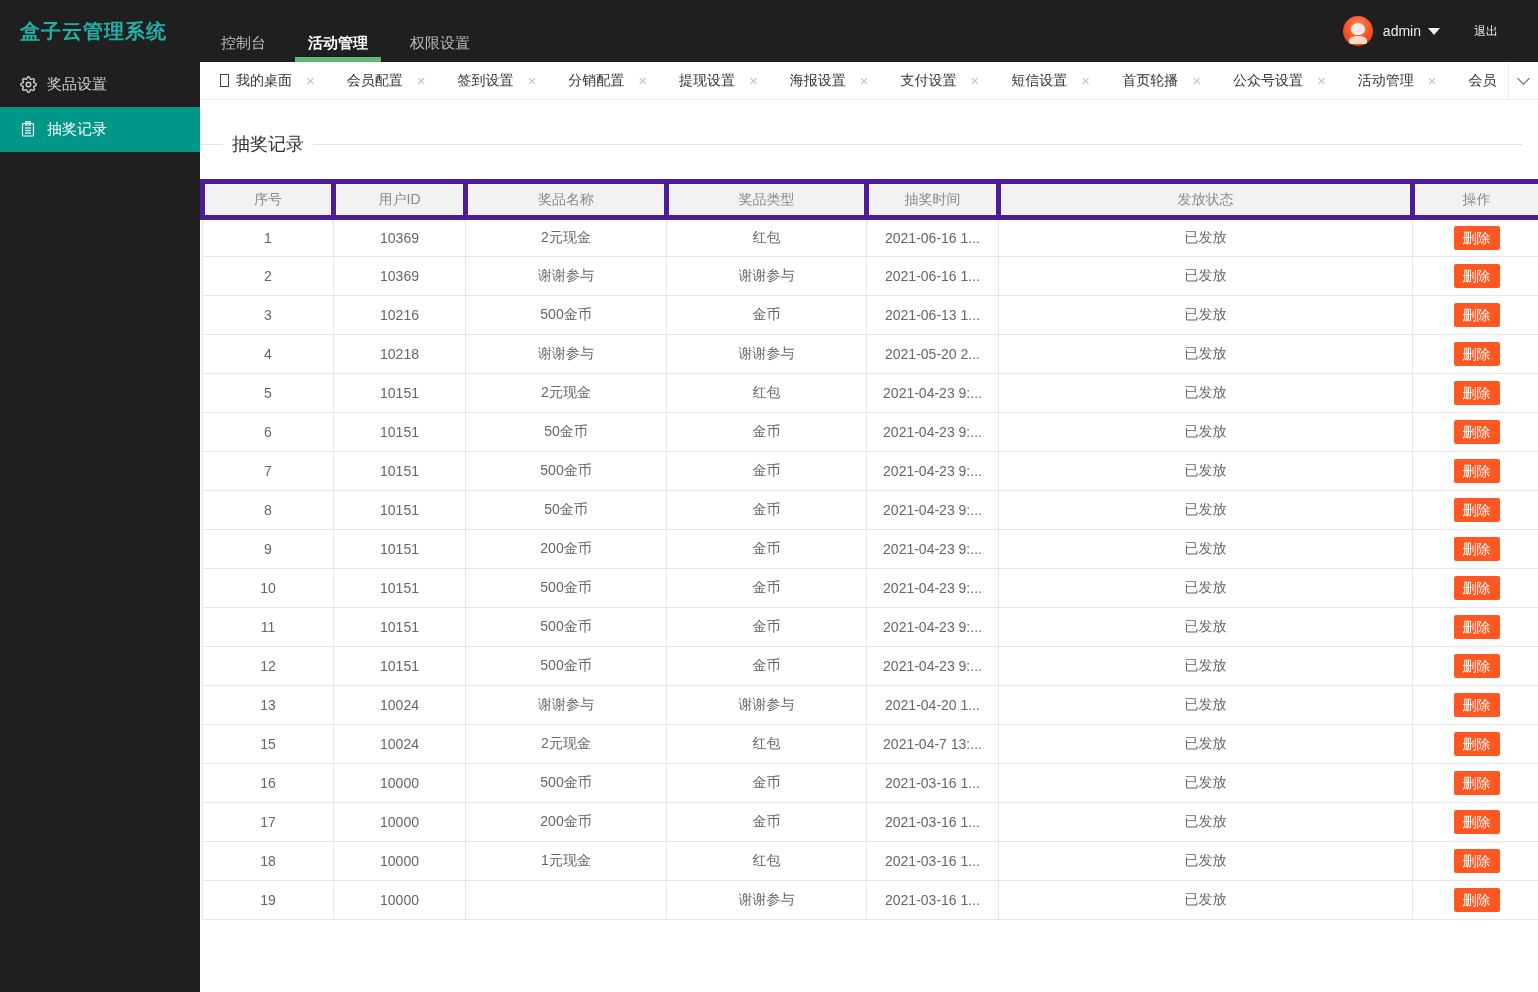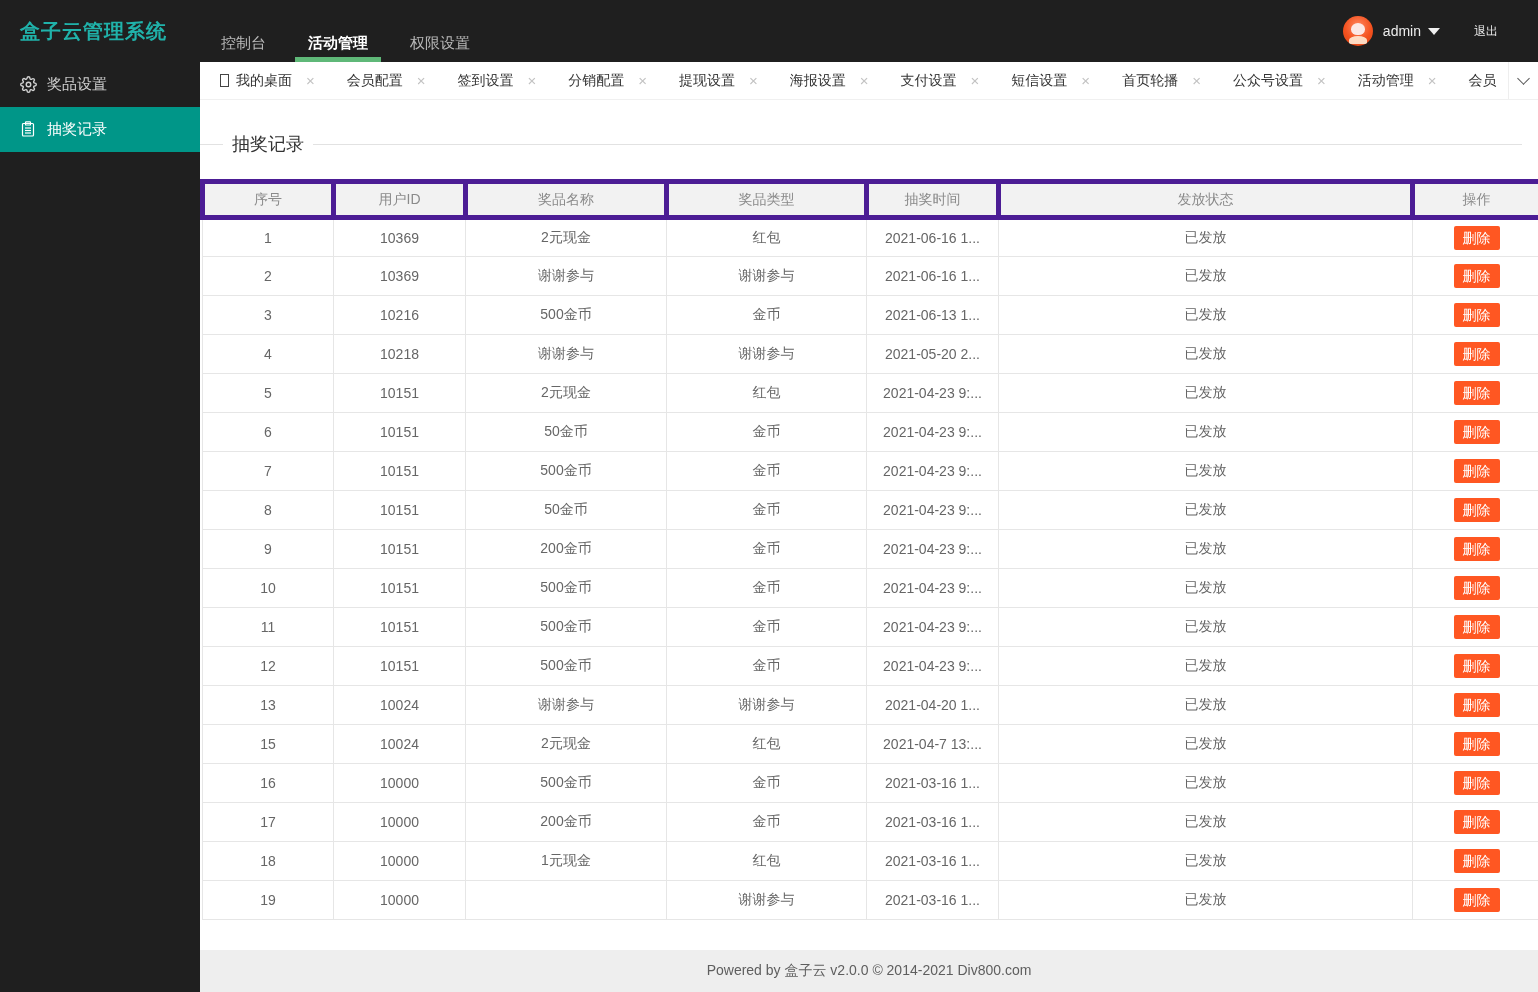--- a/index.html
+++ b/index.html
@@ -406,16 +406,13 @@
             <td></td>
             <td>谢谢参与</td>
             <td>2021-03-16 1...</td>
             <td class="status-cell">已发放</td>
             <td><button class="btn-del">删除</button></td>
           </tr>
         </tbody>
     </table>
   </div>
 
-  <div class="footer">
-    <span>Powered by 盒子云 v2.0.0 © 2014-2021 Div800.com</span>
-  </div>
 </div>
 
 </body></html>

